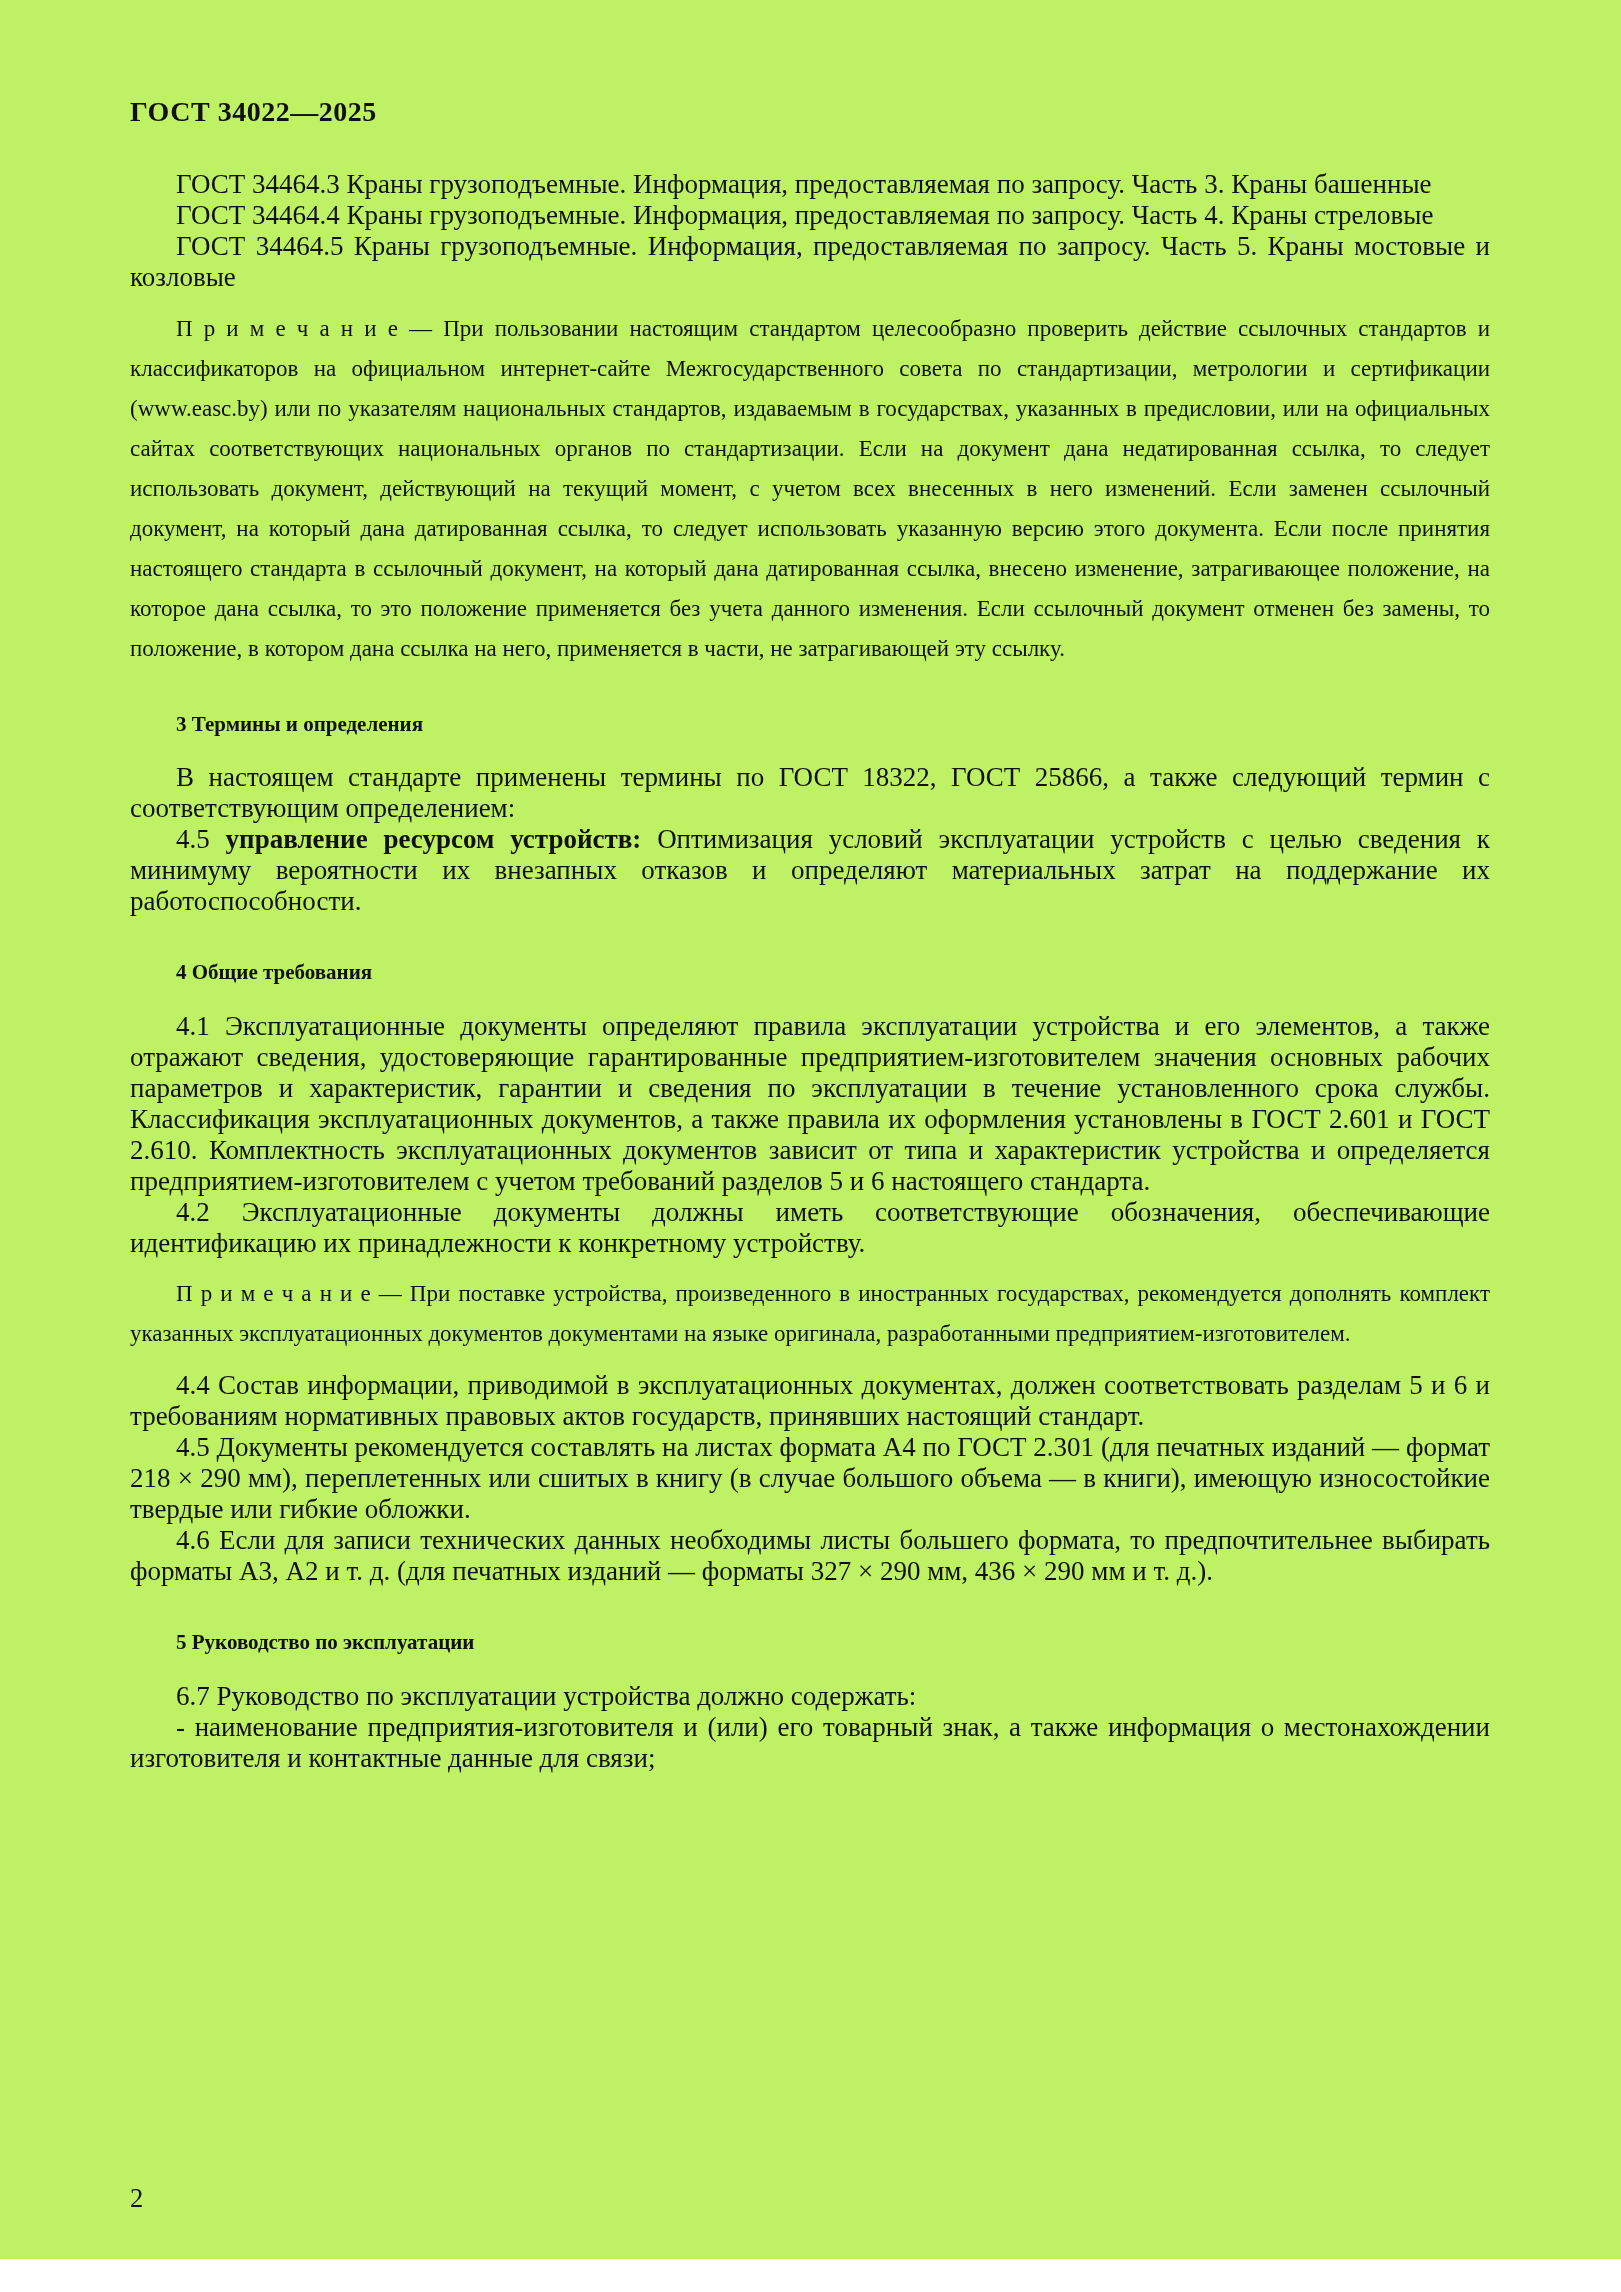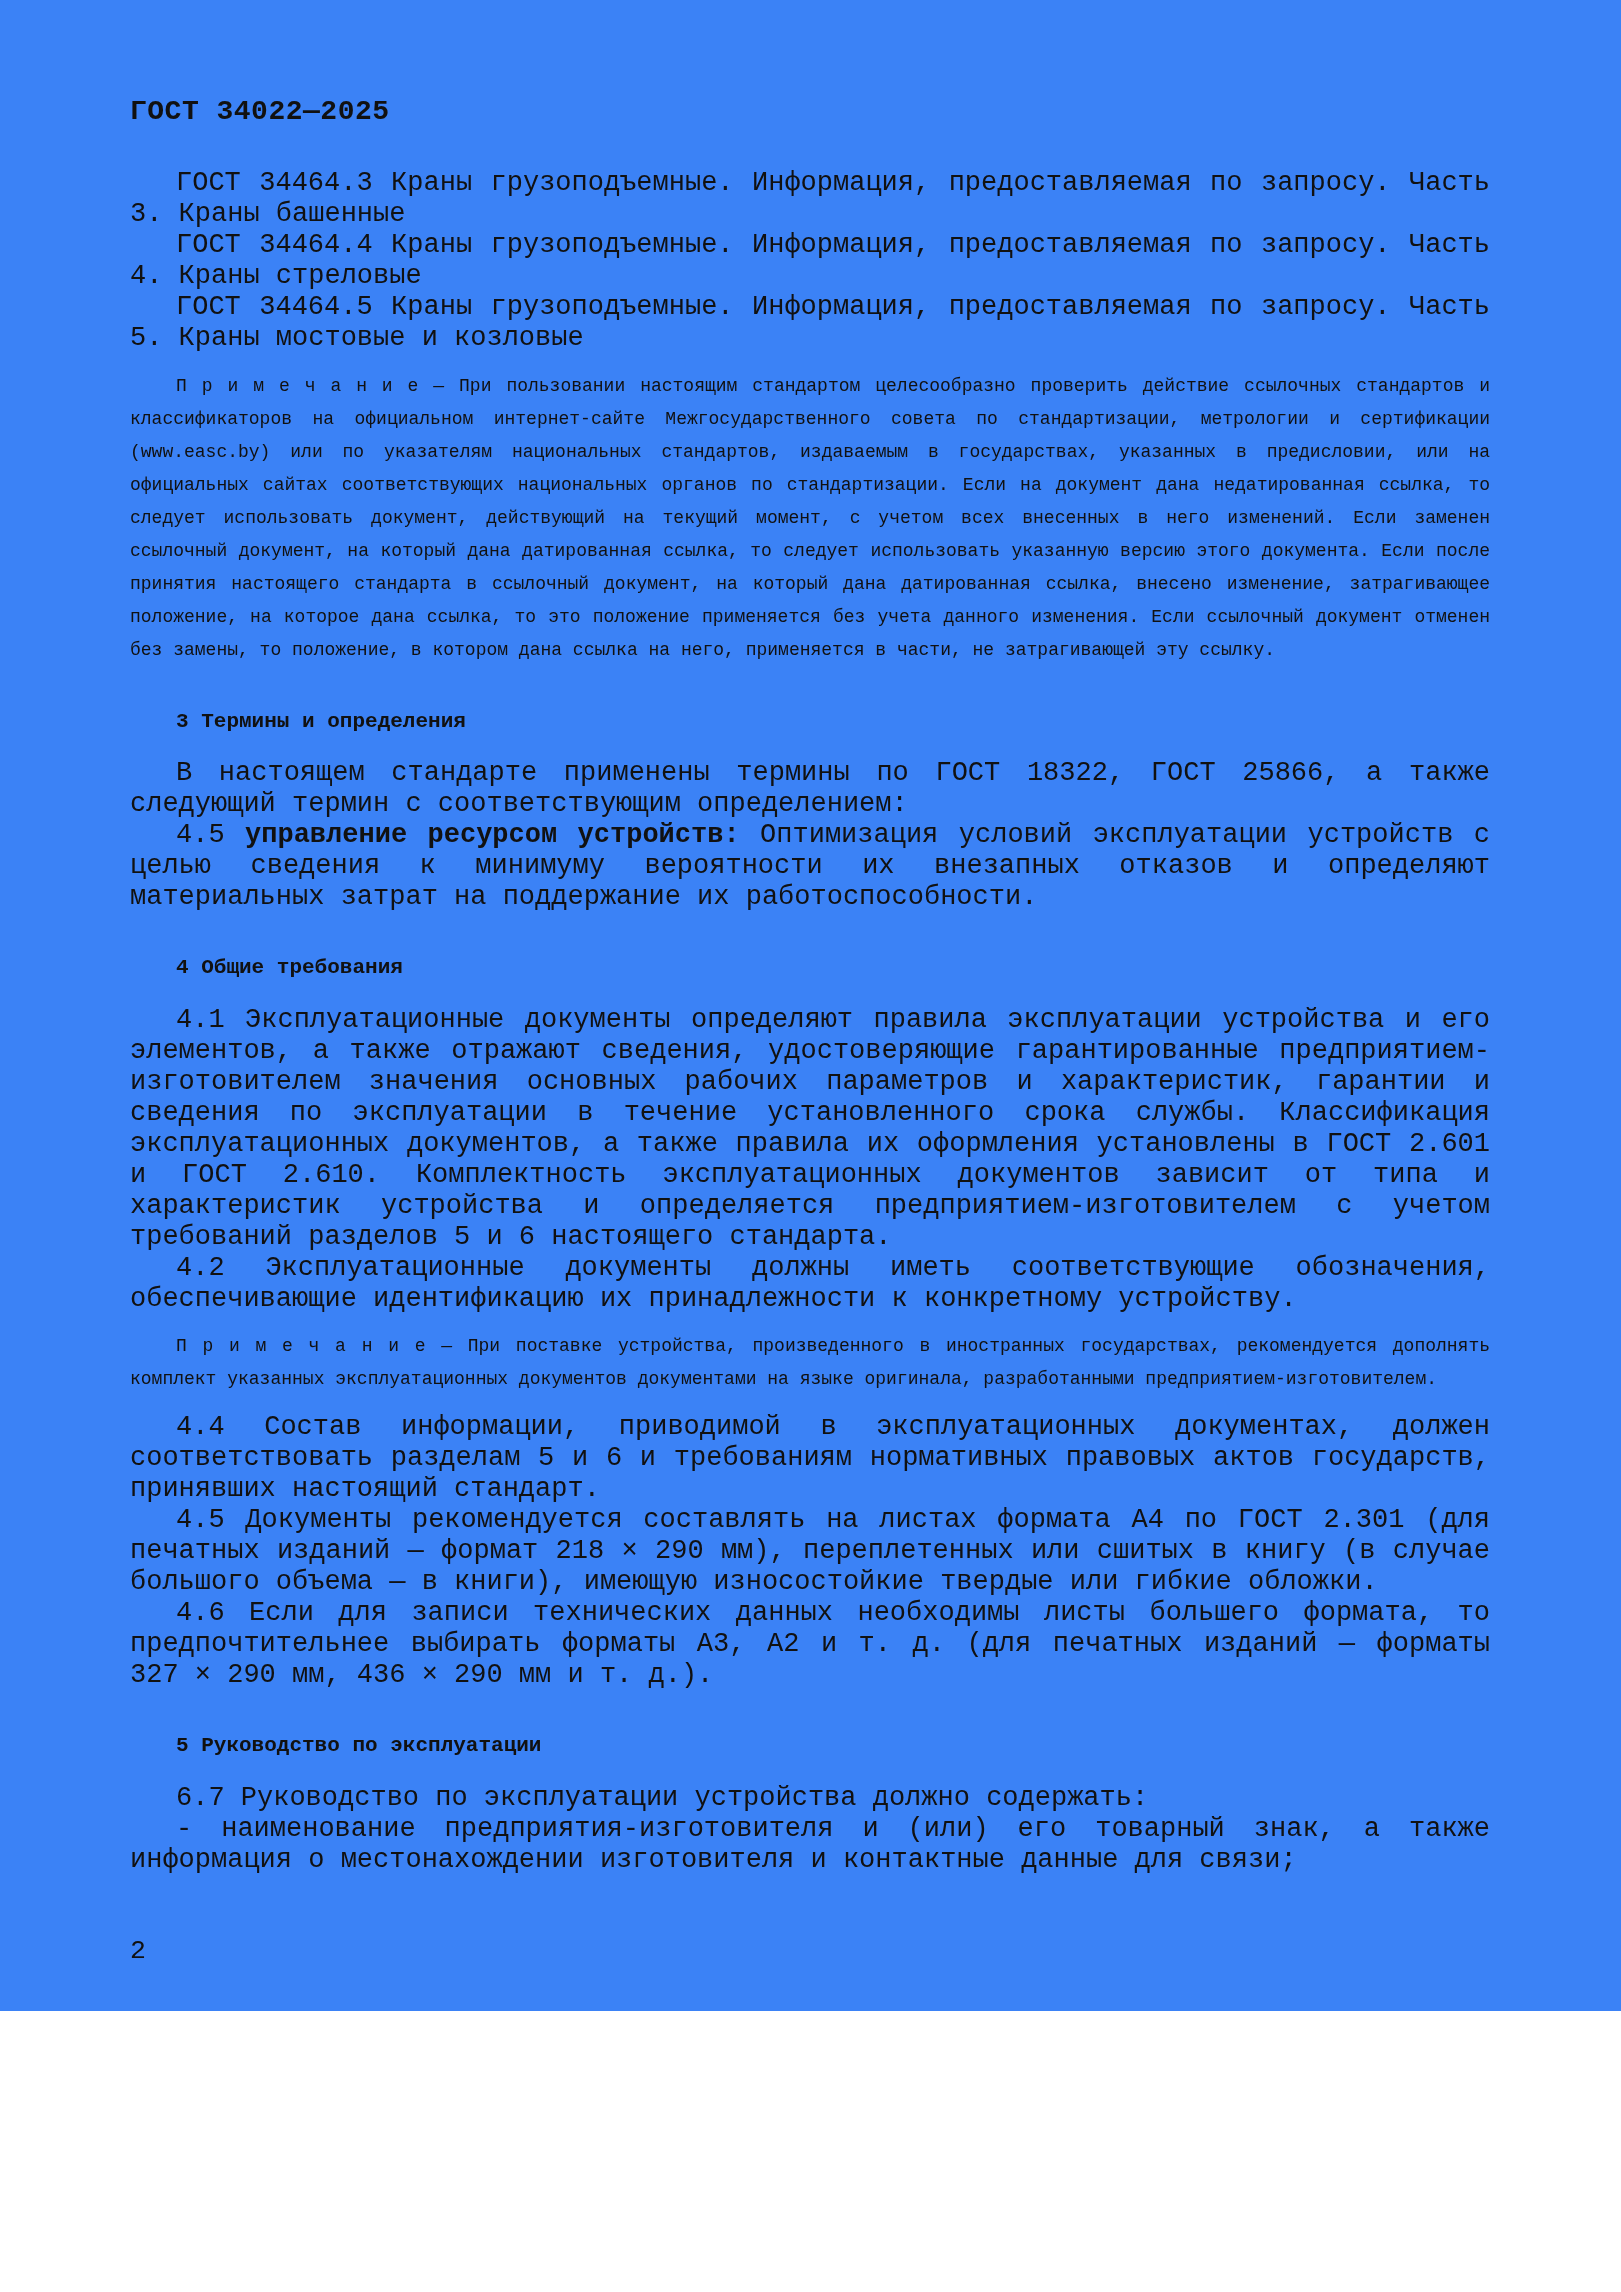--- a/index.html
+++ b/index.html
@@ -3,24 +3,24 @@
 <meta charset="utf-8">
 <style>
   html, body {
     margin: 0;
     padding: 0;
     background: #ffffff;
   }
   .page {
     position: relative;
     width: 1621px;
-    height: 2011px;
-    background: #3b82f6;
+    height: 2259px;
+    background: #bef264;
     color: #111111;
-    font-family: Liberation Mono, monospace;
+    font-family: Liberation Serif, serif;
     overflow: hidden;
   }
   .content {
     position: absolute;
     left: 130px;
     top: 96px;
     width: 1360px;
   }
   .doc-header {
     font-size: 28px;
@@ -29,22 +29,22 @@
     margin: 0 0 41px 0;
   }
   p.body {
     font-size: 27px;
     line-height: 31px;
     text-align: justify;
     text-indent: 46px;
     margin: 0;
   }
   p.note {
-    font-size: 18px;
-    line-height: 33px;
+    font-size: 23px;
+    line-height: 40px;
     text-align: justify;
     text-indent: 46px;
     margin: 15.7px 0 15.7px 0;
   }
   h2.section {
     font-size: 21px;
     font-weight: bold;
     padding-left: 46px;
     margin: 43px 0 25.5px 0;
   }

